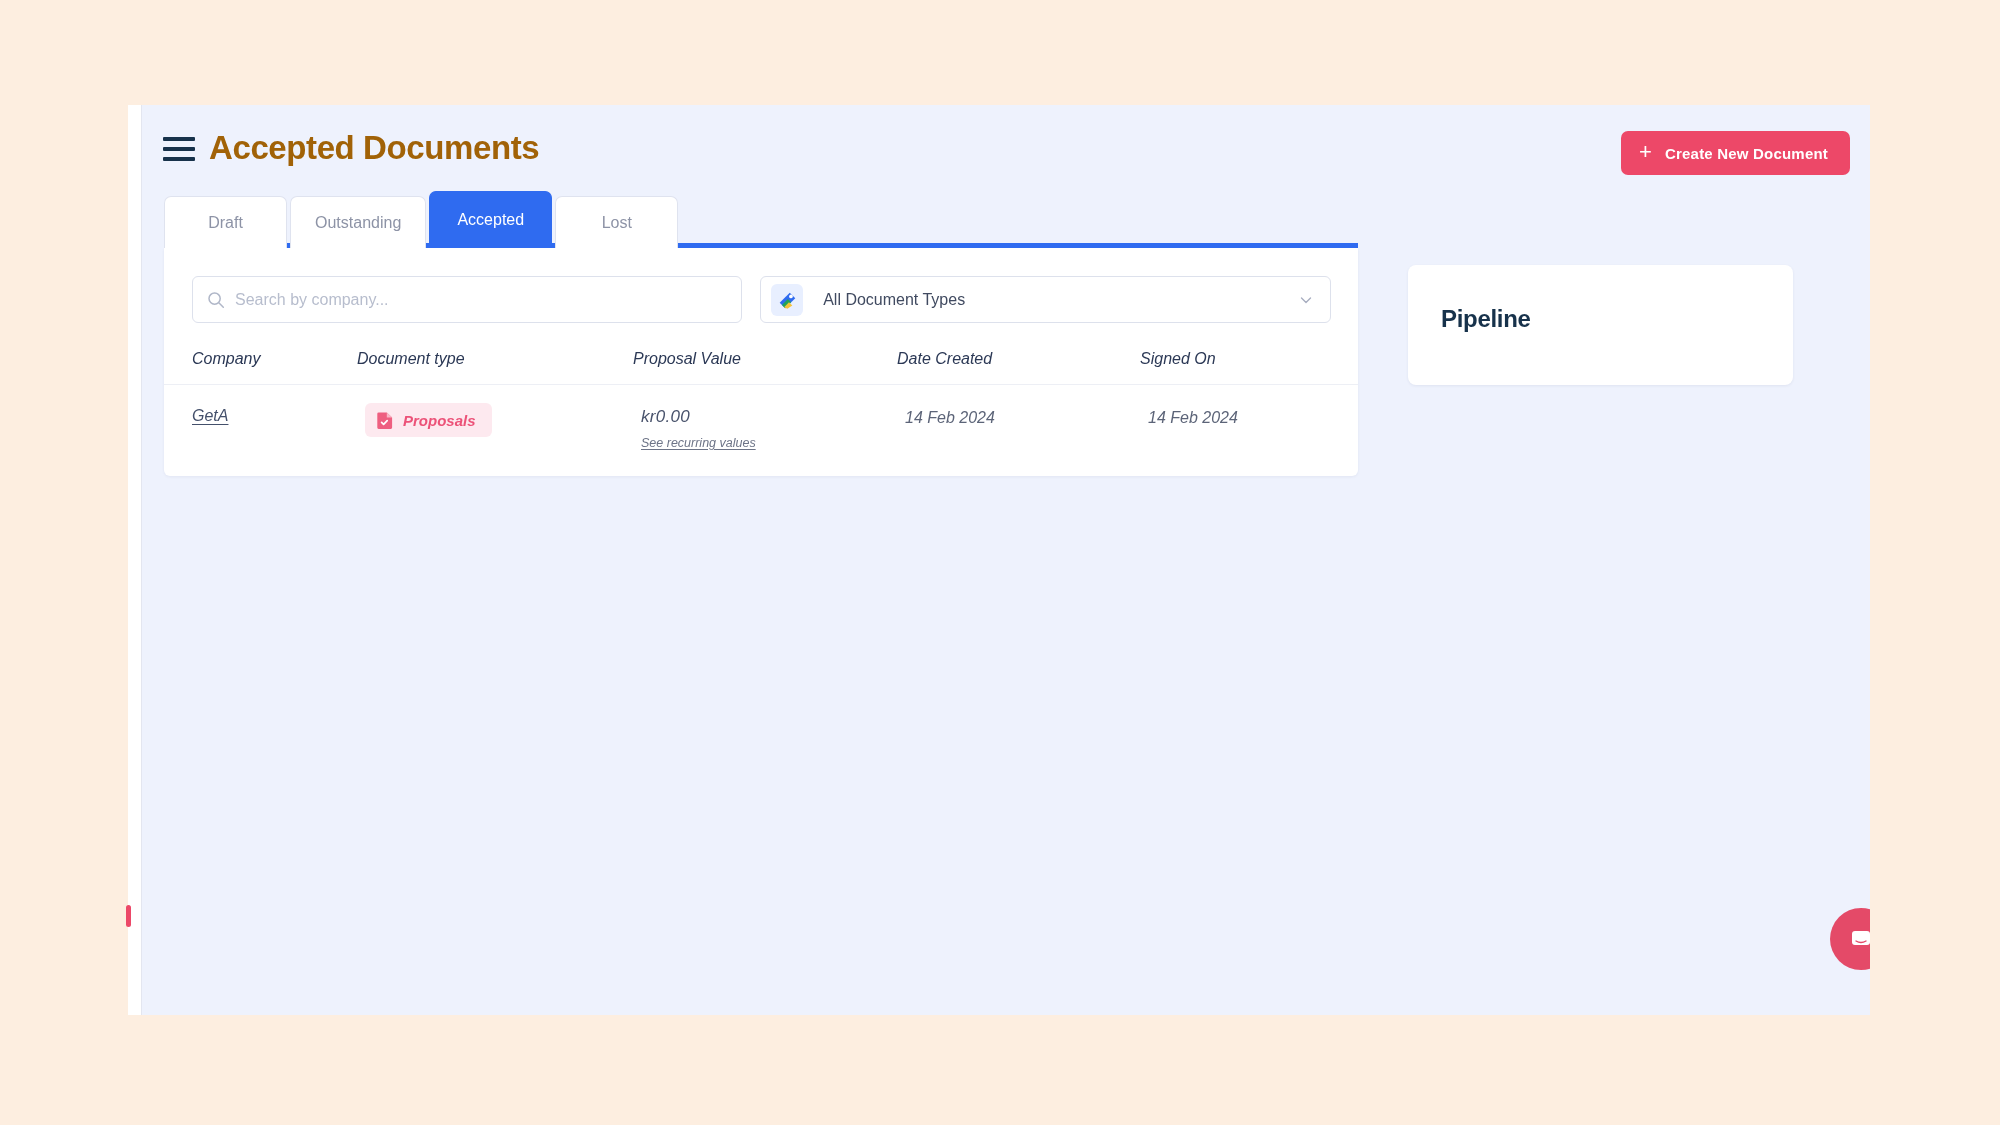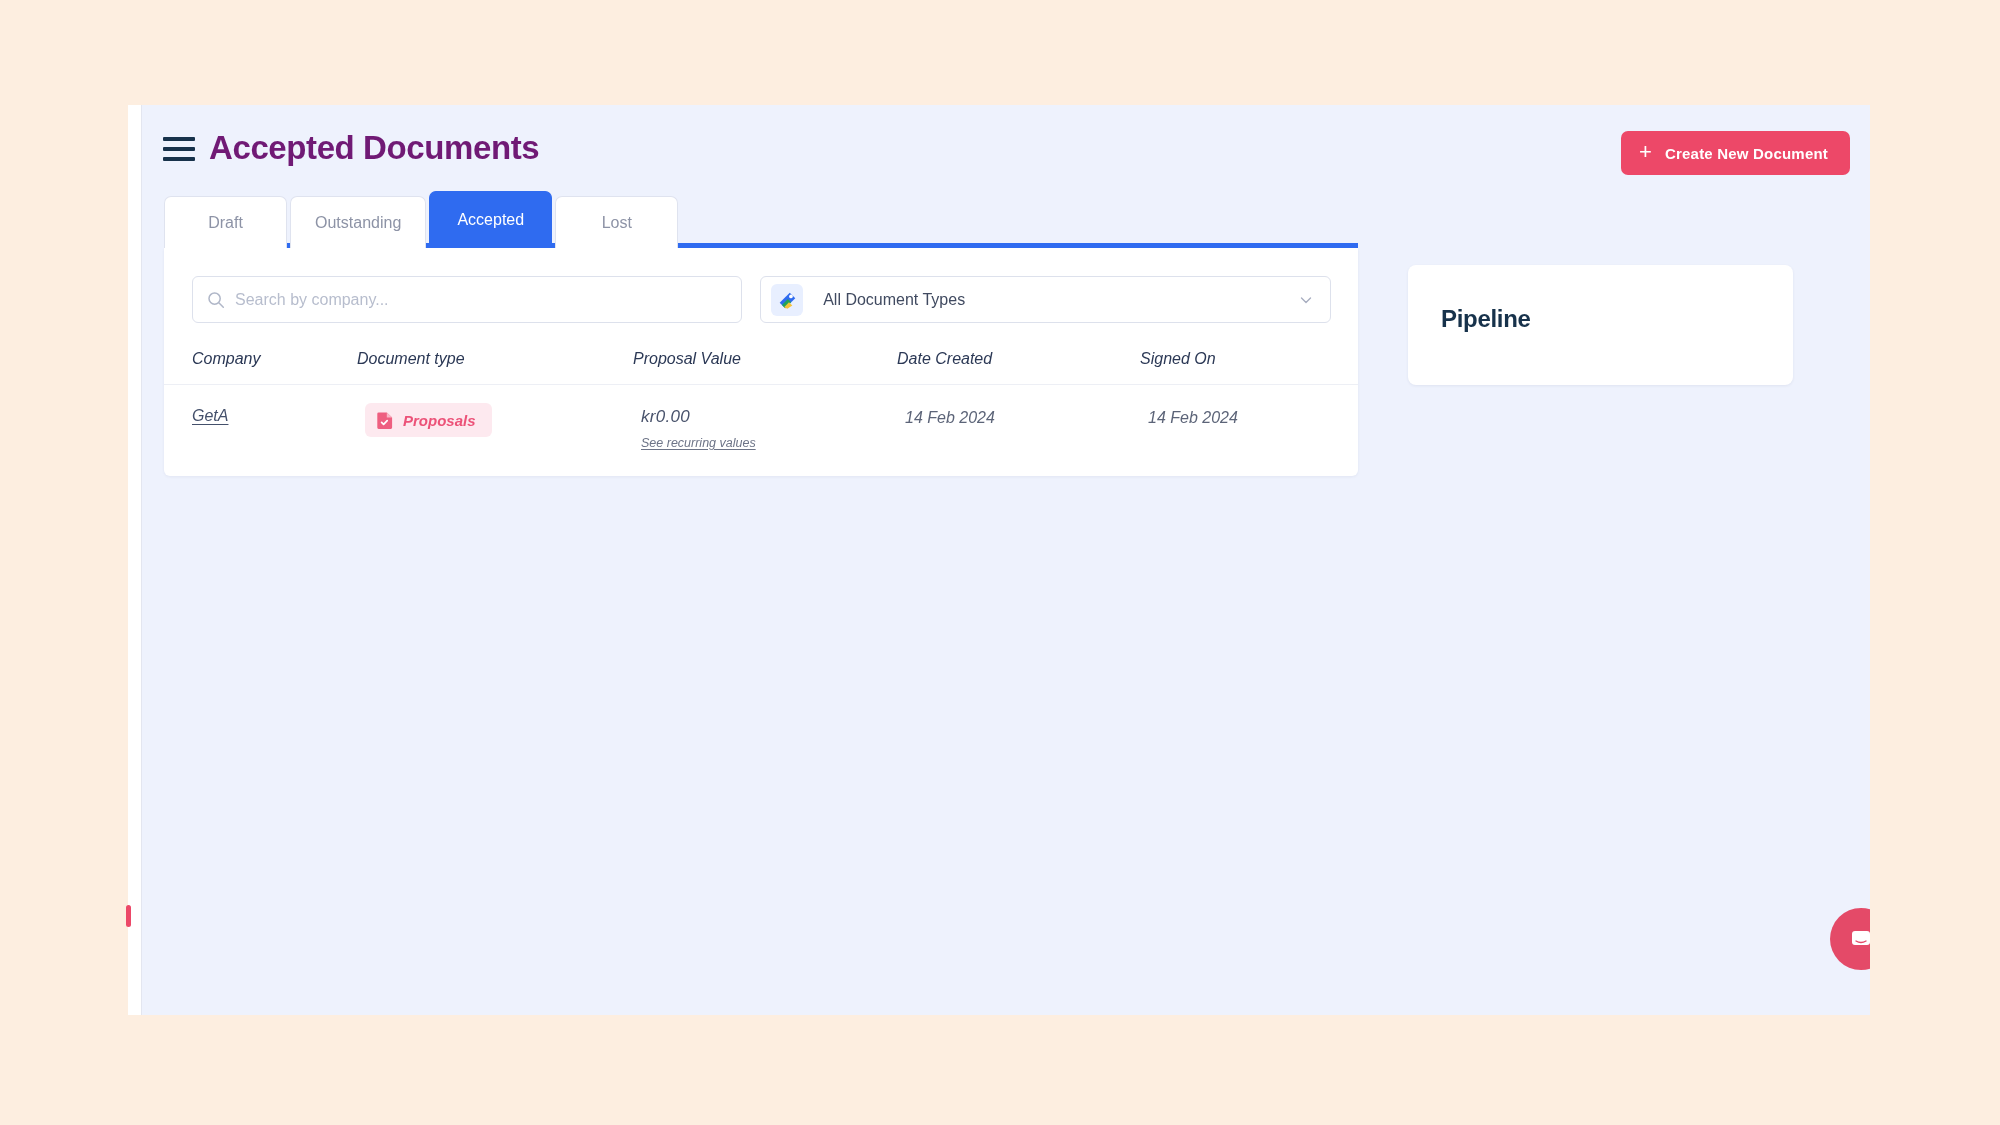--- a/index.html
+++ b/index.html
@@ -50,21 +50,21 @@
   }
   #hamburger-btn span {
     display: block; height: 4px; width: 100%;
     background: #17324b; border-radius: 1px;
   }
   #page-title {
     position: absolute;
     left: 81px; top: 24px;
     font-size: 33px;
     font-weight: bold;
-    color: #701a75;
+    color: #a16207;
     letter-spacing: -0.4px;
     white-space: nowrap;
   }
   #create-doc-btn {
     position: absolute;
     right: 20px; top: 26px;
     height: 44px;
     padding: 0 22px 0 18px;
     background: #ed4868;
     border: none; border-radius: 7px;

